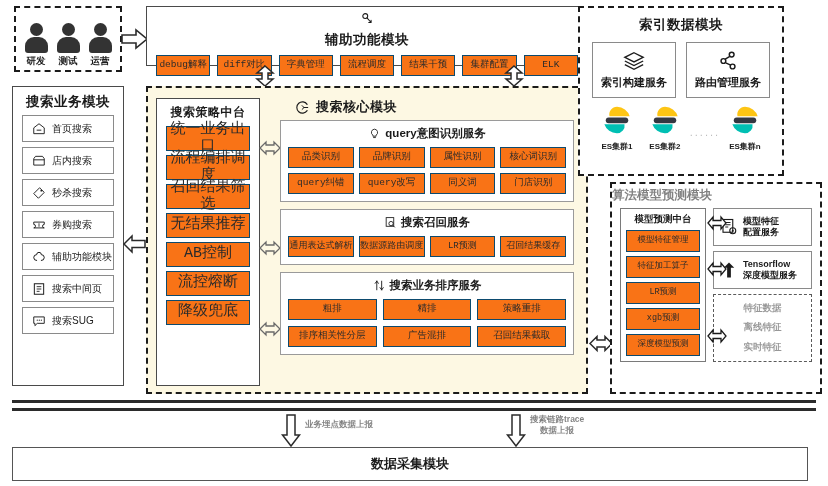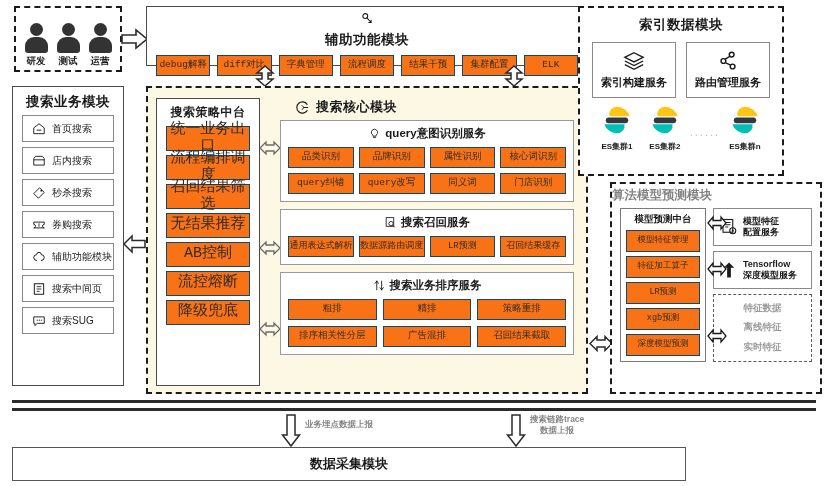--- a/index.html
+++ b/index.html
@@ -111,21 +111,21 @@
   .feat-box {
     flex: 1; border: 1.5px dashed #5a5a5a; background: #fff;
     display: flex; flex-direction: column; justify-content: space-around;
     align-items: center; padding: 4px 0;
   }
   .feat-box div { font-size: 9.5px; font-weight: bold; color: rgba(25,25,25,0.45); }
 
   
   .hr1 { left: 12px; top: 400px; width: 804px; height: 3px; background: #2b2b2b; }
   .hr2 { left: 12px; top: 408px; width: 804px; height: 3px; background: #2b2b2b; }
-  #collect { left: 12px; top: 447px; width: 674px; height: 34px; border: 1.5px solid #555; background: #fff;
+  #collect { left: 12px; top: 447px; width: 796px; height: 34px; border: 1.5px solid #555; background: #fff;
     display: flex; align-items: center; justify-content: center; font-size: 13px; font-weight: bold; color: #1b1b1b; }
   .arrow-lab { font-size: 8.5px; color: rgba(25,25,25,0.55); font-weight: bold; line-height: 1.3; }
   svg.arrowsvg { display: block; overflow: visible; }
 </style>
 </head>
 <body>
 
 <div class="canvas">
 
   <div class="abs dash-box" id="roles">

